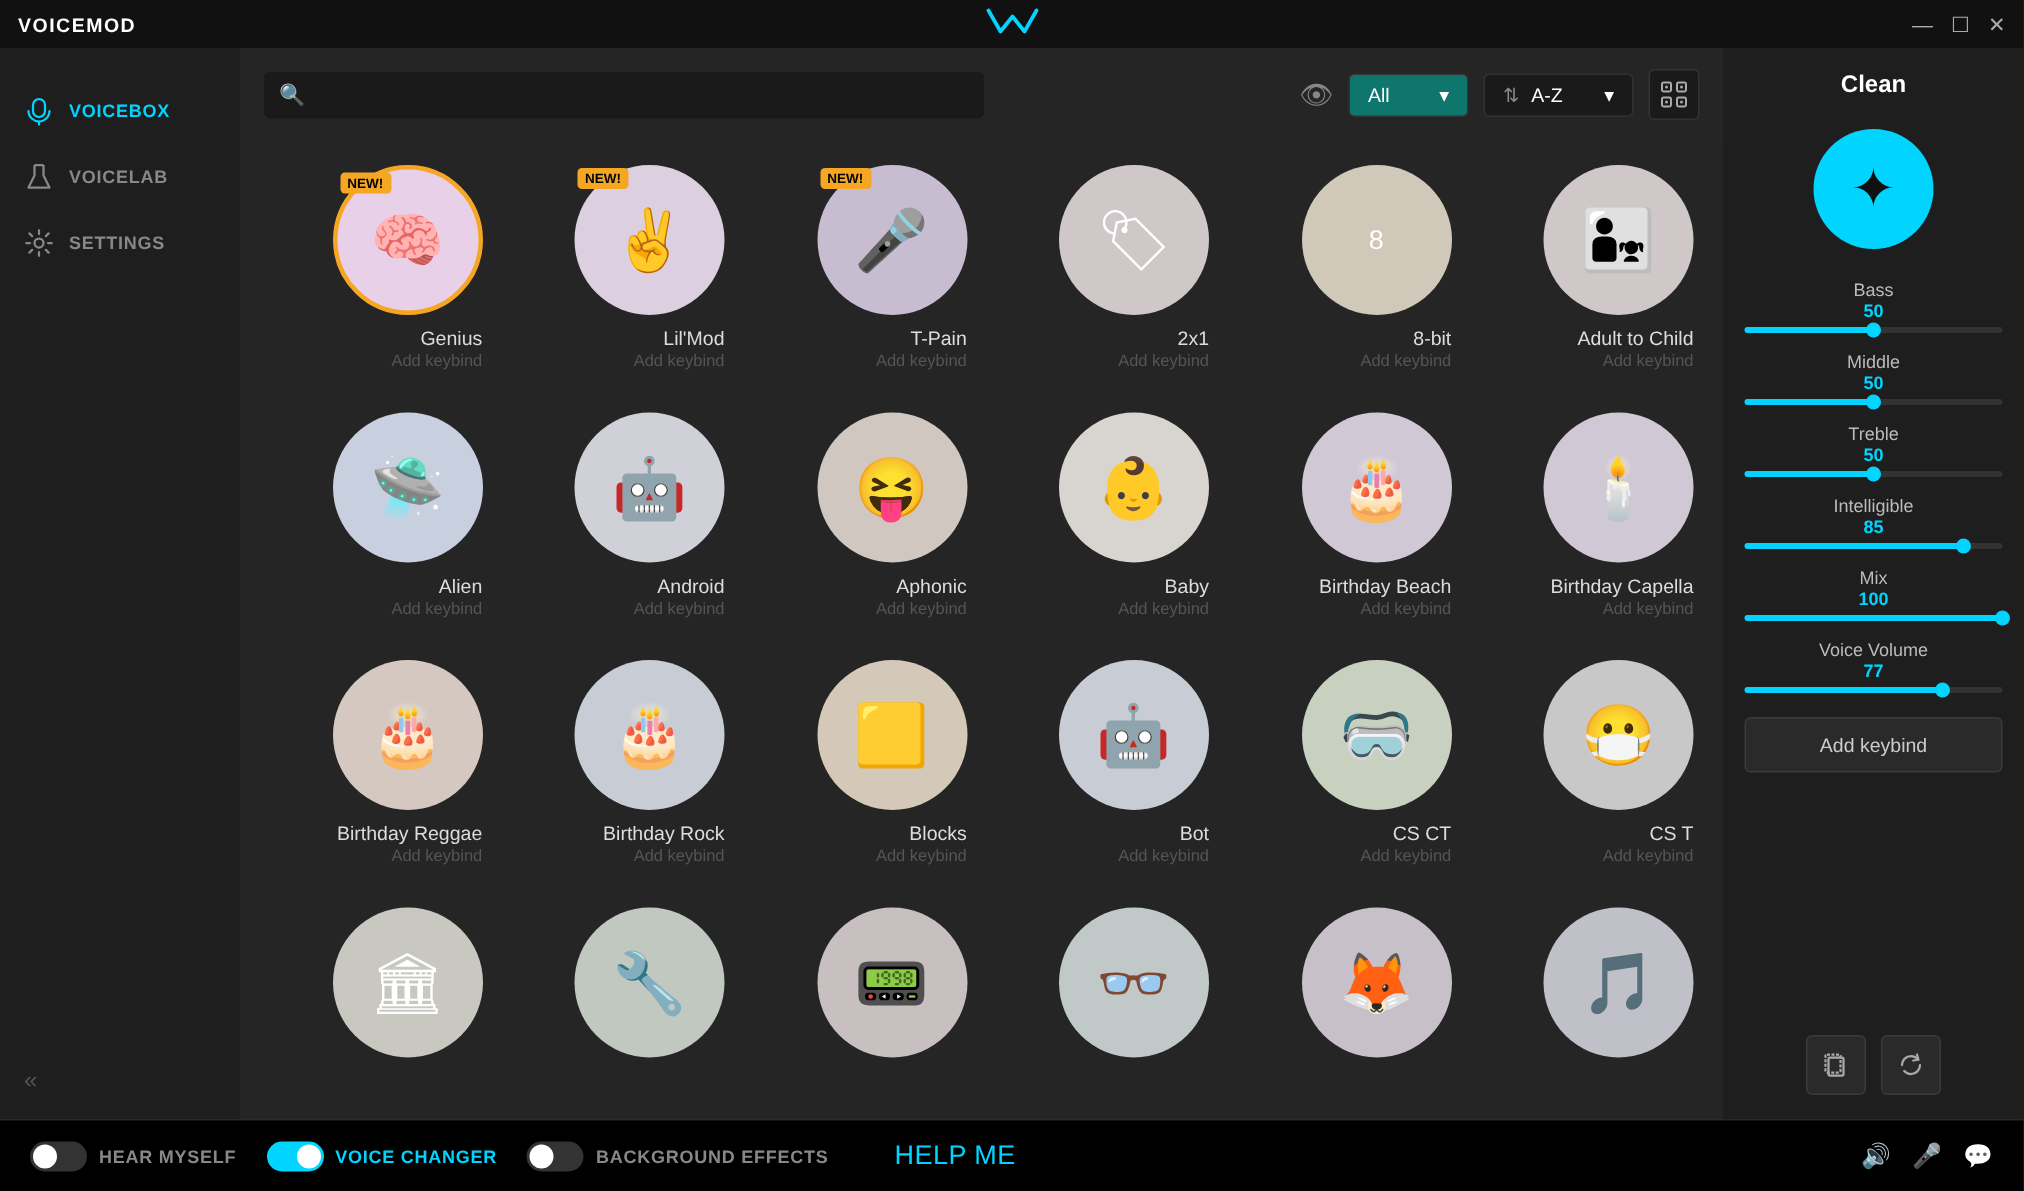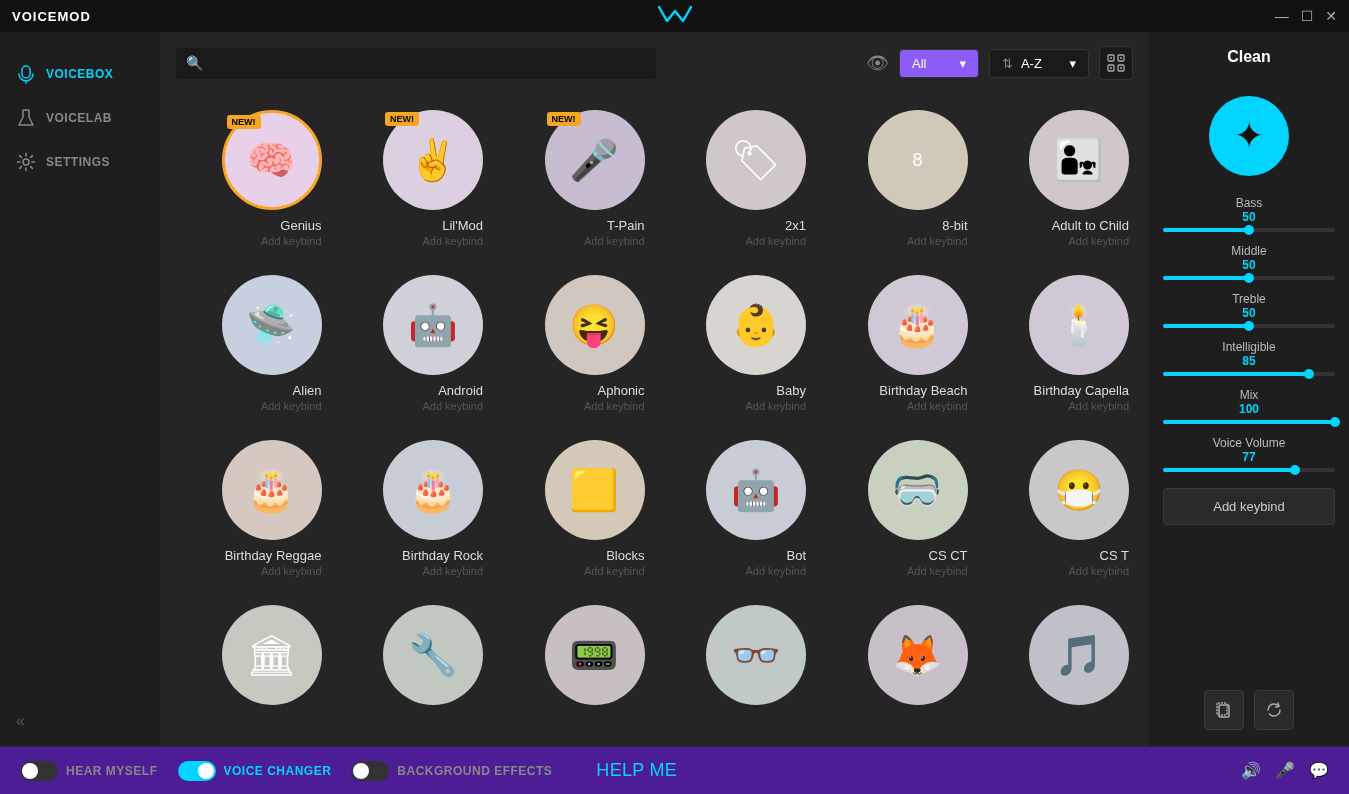--- a/index.html
+++ b/index.html
@@ -136,21 +136,21 @@
       outline: none;
     }
     .search-controls {
       display: flex;
       align-items: center;
       gap: 10px;
       margin-left: auto;
     }
     .eye-icon { color: #888; font-size: 18px; cursor: pointer; }
     .filter-dropdown {
-      background: #8b5cf6;
+      background: #0f766e;
       border: 1px solid #333;
       color: #fff;
       padding: 6px 12px;
       border-radius: 4px;
       display: flex;
       align-items: center;
       gap: 8px;
       cursor: pointer;
       font-size: 13px;
       min-width: 80px;
@@ -257,21 +257,21 @@
       display: flex;
       flex-direction: column;
       align-items: center;
       padding: 16px 14px;
       flex-shrink: 0;
     }
     .panel-title {
       font-size: 16px;
       font-weight: 600;
       color: #fff;
-      margin-bottom: 30px;
+      margin-bottom: 20px;
     }
     .panel-avatar {
       width: 80px;
       height: 80px;
       border-radius: 50%;
       background: #00d4ff;
       display: flex;
       align-items: center;
       justify-content: center;
       font-size: 36px;
@@ -356,21 +356,21 @@
       align-items: center;
       justify-content: center;
       cursor: pointer;
       color: #aaa;
       font-size: 18px;
     }
 
     
     .bottom-bar {
       height: 48px;
-      background: #4c1d95;
+      background: #000000;
       display: flex;
       align-items: center;
       padding: 0 20px;
       gap: 20px;
       flex-shrink: 0;
       border-top: 1px solid #2a2a2a;
     }
     .toggle-wrap {
       display: flex;
       align-items: center;

